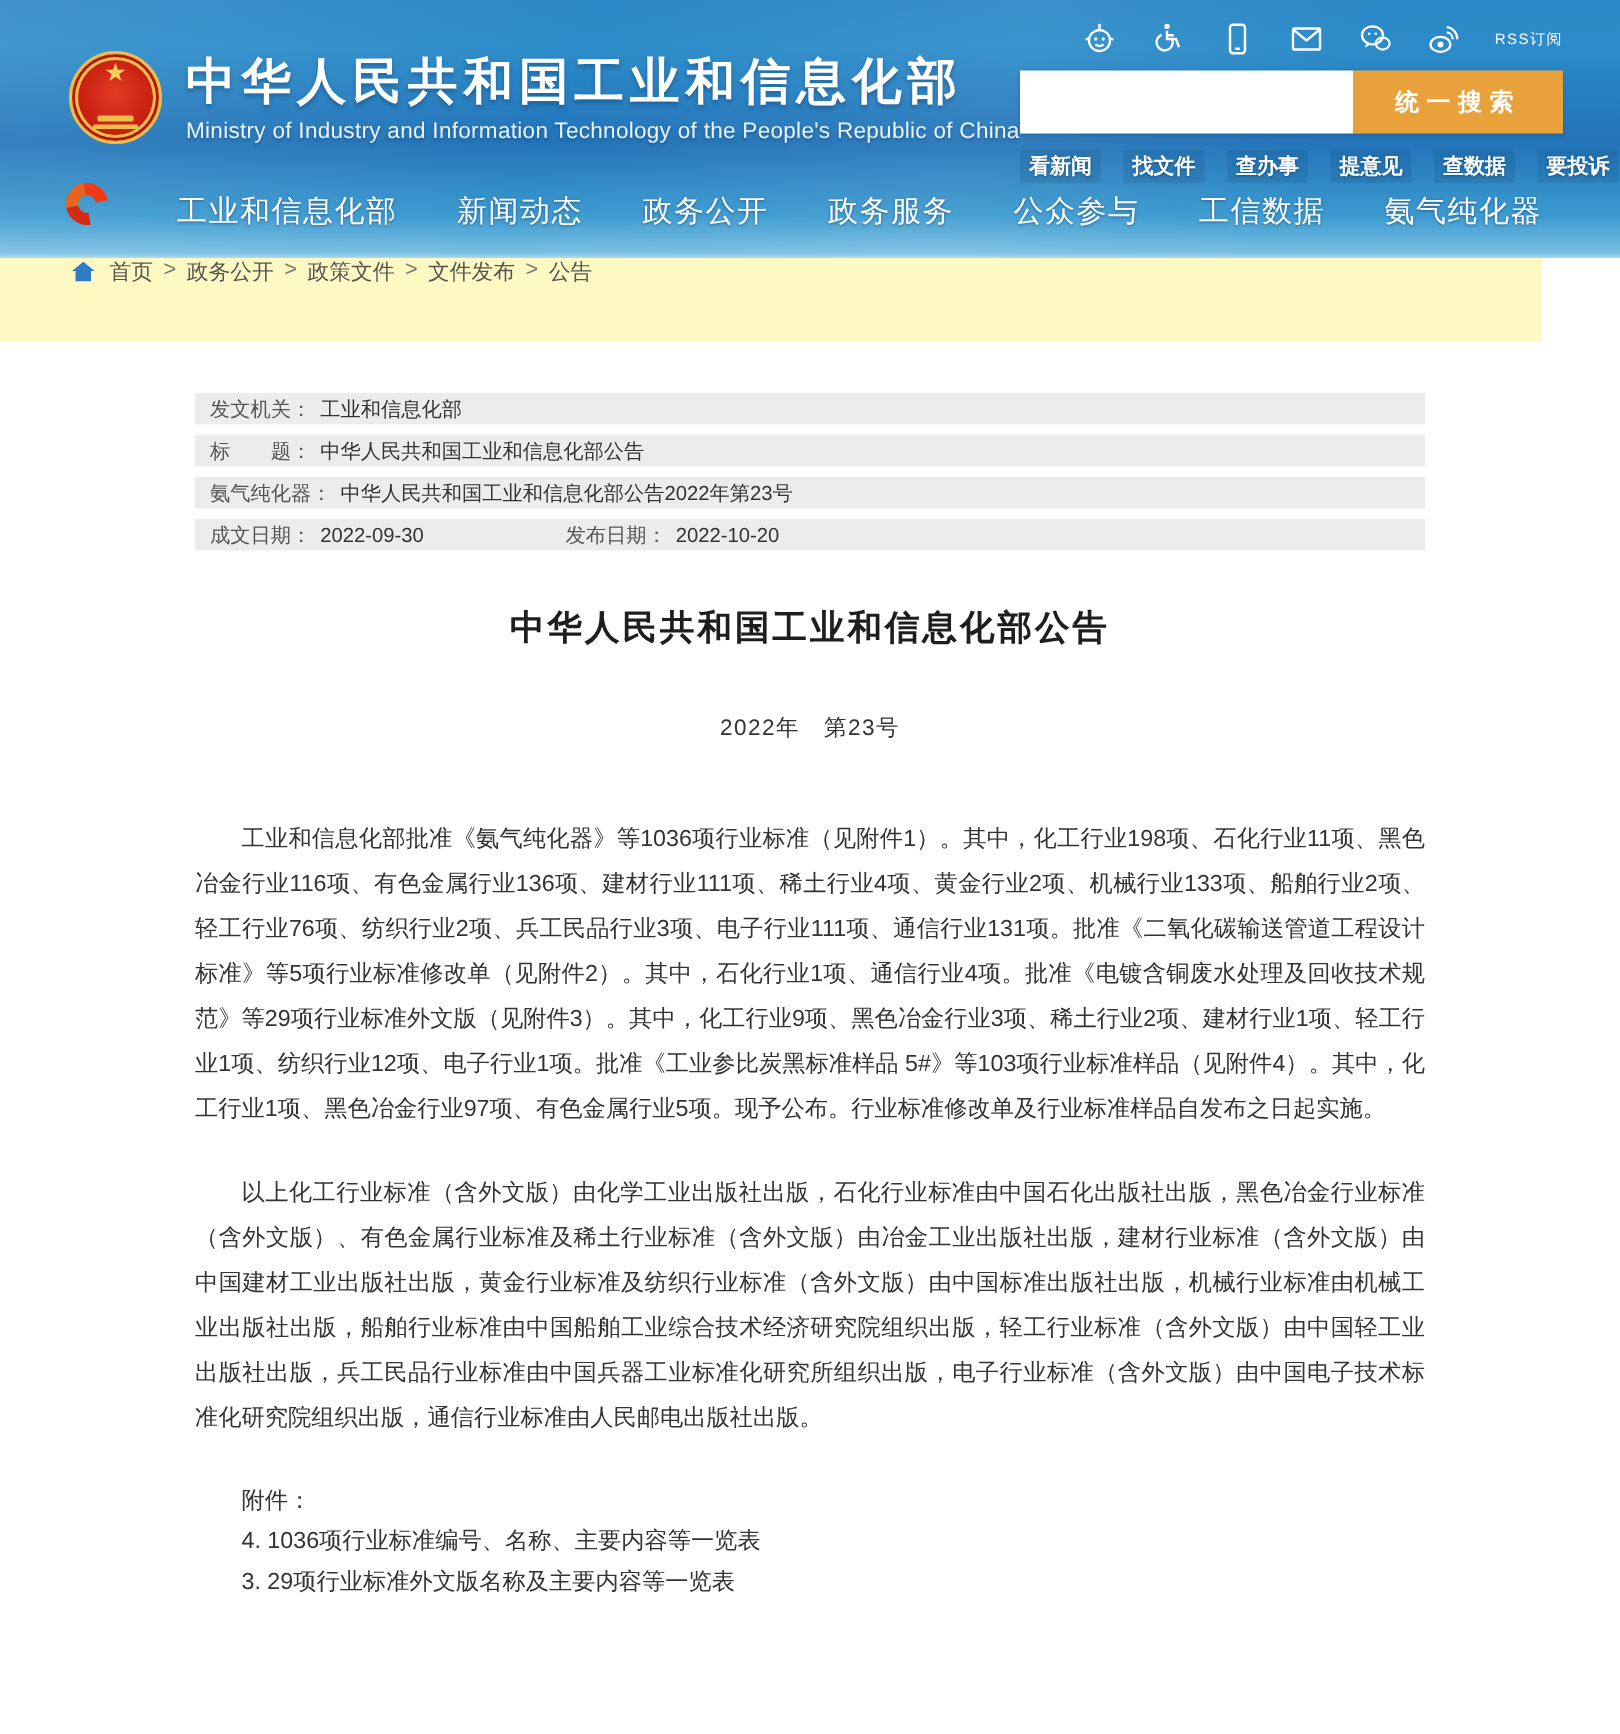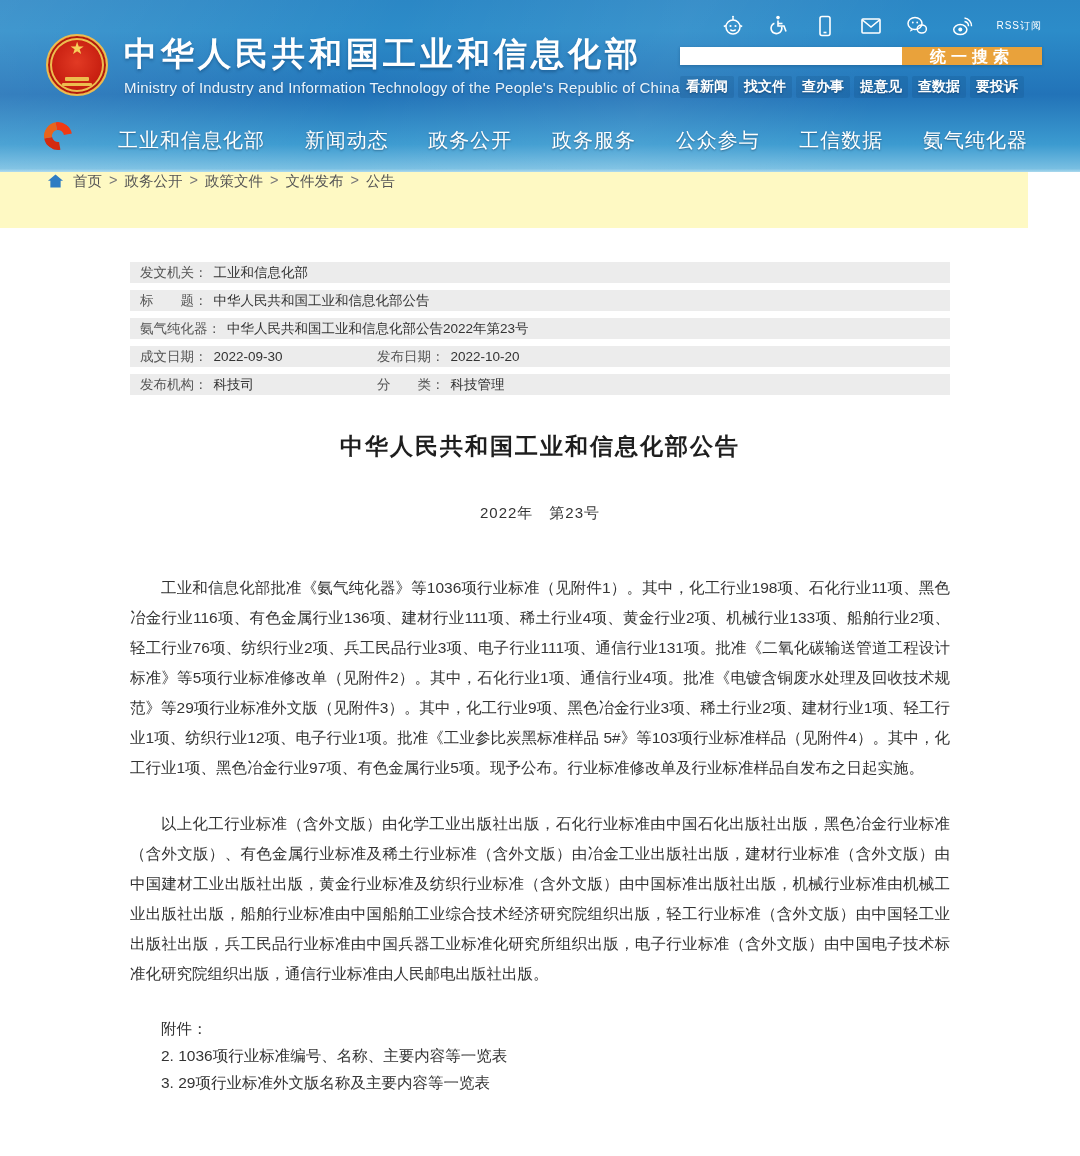--- a/index.html
+++ b/index.html
@@ -39,31 +39,31 @@
   .site-name {
     color:#fff; font-size:33px; font-weight:bold; letter-spacing:4px;
     text-shadow:0 2px 3px rgba(0,40,80,0.35); line-height:40px;
   }
   .site-name-en {
     color:#eaf4fb; font-size:15px; margin-top:5px; letter-spacing:0.2px;
     text-shadow:0 1px 2px rgba(0,40,80,0.35);
   }
 
   .search-area { position:absolute; left:680px; top:47px; width:362px; }
-  .search-box { display:flex; height:18px; box-shadow:0 1px 3px rgba(0,30,60,0.25); }
+  .search-box { display:flex; height:42px; box-shadow:0 1px 3px rgba(0,30,60,0.25); }
   .search-input {
     flex:1; border:none; outline:none; padding:0 10px; font-size:14px;
     background:#fff; color:#333; min-width:0;
   }
   .search-btn {
     width:140px; background:#e9a23b; color:#fff; border:none; cursor:pointer;
     font-size:16px; font-weight:bold; letter-spacing:5px;
     font-family:inherit;
   }
-  .quick-links { display:flex; gap:4px; margin-top:11px; }
+  .quick-links { display:flex; gap:15px; margin-top:11px; }
   .quick-link {
     color:#fff; font-size:14px; font-weight:bold; cursor:pointer; white-space:nowrap;
     padding:2px 6px; background:rgba(10,55,100,0.14); border-radius:2px;
     text-shadow:0 1px 2px rgba(0,30,60,0.45);
   }
 
   .nav-row { position:absolute; left:0; top:116px; width:1080px; height:48px; display:flex; align-items:center; }
   .e-logo {
     position:absolute; left:44px; top:6px; width:28px; height:28px; border-radius:50%;
     border:8px solid transparent; border-top-color:#f03a14; border-left-color:#e8641c; border-bottom-color:#d42b10;
@@ -244,38 +244,28 @@
   <div class="meta-row">
     <span class="meta-cell">
       <span class="meta-label">成文日期：</span>
       <span class="meta-value">2022-09-30</span>
     </span>
     <span class="meta-cell2">
       <span class="meta-label">发布日期：</span>
       <span class="meta-value">2022-10-20</span>
     </span>
   </div>
-  <div class="meta-row">
-    <span class="meta-cell">
-      <span class="meta-label">发布机构：</span>
-      <span class="meta-value">科技司</span>
-    </span>
-    <span class="meta-cell2">
-      <span class="meta-label">分　　类：</span>
-      <span class="meta-value">科技管理</span>
-    </span>
-  </div>
 
   <div class="doc-title">中华人民共和国工业和信息化部公告</div>
   <div class="doc-issue">2022年　第23号</div>
 
   <div class="body-text">
     <p class="para">工业和信息化部批准《氨气纯化器》等1036项行业标准（见附件1）。其中，化工行业198项、石化行业11项、黑色冶金行业116项、有色金属行业136项、建材行业111项、稀土行业4项、黄金行业2项、机械行业133项、船舶行业2项、轻工行业76项、纺织行业2项、兵工民品行业3项、电子行业111项、通信行业131项。批准《二氧化碳输送管道工程设计标准》等5项行业标准修改单（见附件2）。其中，石化行业1项、通信行业4项。批准《电镀含铜废水处理及回收技术规范》等29项行业标准外文版（见附件3）。其中，化工行业9项、黑色冶金行业3项、稀土行业2项、建材行业1项、轻工行业1项、纺织行业12项、电子行业1项。批准《工业参比炭黑标准样品 5#》等103项行业标准样品（见附件4）。其中，化工行业1项、黑色冶金行业97项、有色金属行业5项。现予公布。行业标准修改单及行业标准样品自发布之日起实施。</p>
     <p class="para">以上化工行业标准（含外文版）由化学工业出版社出版，石化行业标准由中国石化出版社出版，黑色冶金行业标准（含外文版）、有色金属行业标准及稀土行业标准（含外文版）由冶金工业出版社出版，建材行业标准（含外文版）由中国建材工业出版社出版，黄金行业标准及纺织行业标准（含外文版）由中国标准出版社出版，机械行业标准由机械工业出版社出版，船舶行业标准由中国船舶工业综合技术经济研究院组织出版，轻工行业标准（含外文版）由中国轻工业出版社出版，兵工民品行业标准由中国兵器工业标准化研究所组织出版，电子行业标准（含外文版）由中国电子技术标准化研究院组织出版，通信行业标准由人民邮电出版社出版。</p>
 
     <div class="attachments">
       <div>附件：</div>
-      <div class="attach-item">2. 1036项行业标准编号、名称、主要内容等一览表</div>
+      <div class="attach-item">4. 1036项行业标准编号、名称、主要内容等一览表</div>
       <div class="attach-item">3. 29项行业标准外文版名称及主要内容等一览表</div>
     </div>
 
   </div>
 </div>
 
 </body></html>

